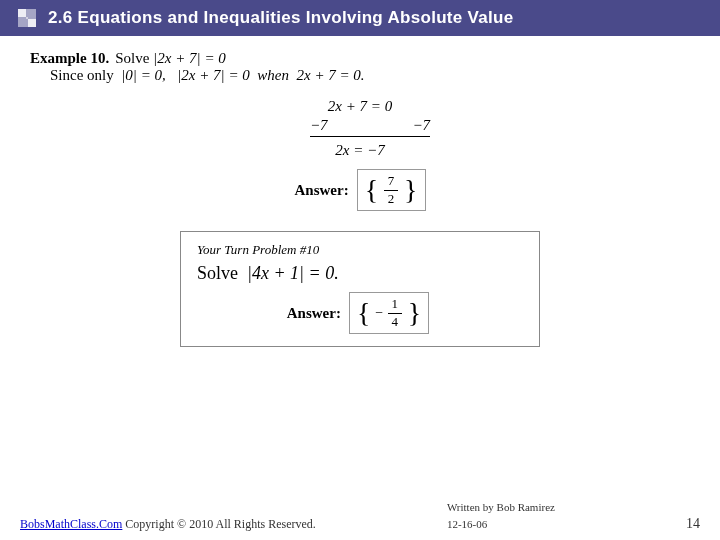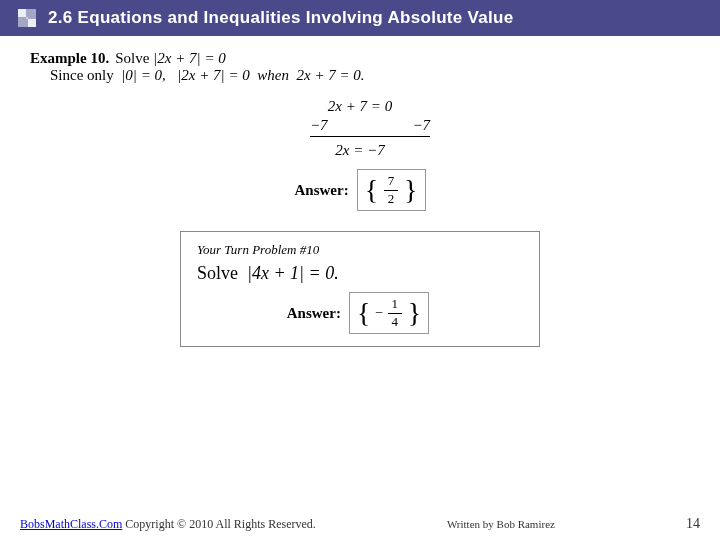--- a/index.html
+++ b/index.html
@@ -262,15 +262,16 @@
   </div>
 
 </div>
 
 <div class="footer">
   <div>
     <span class="footer-left">BobsMathClass.Com</span><span class="footer-left-copy">  Copyright ©  2010  All Rights Reserved.</span>
   </div>
   <div class="footer-right-info">
     <div>Written by Bob Ramirez</div>
+    <div>12-16-06</div>
   </div>
   <div class="footer-page">14</div>
 </div>
 
 </body></html>

